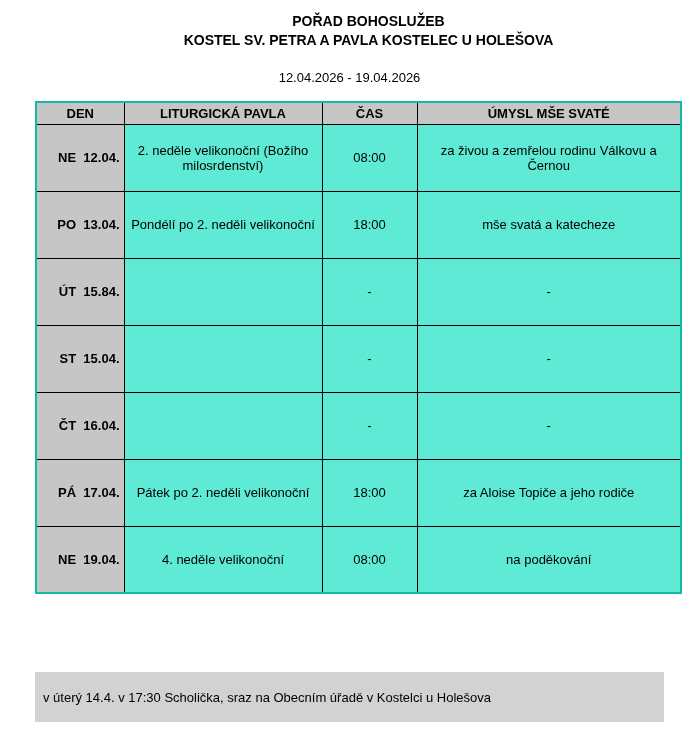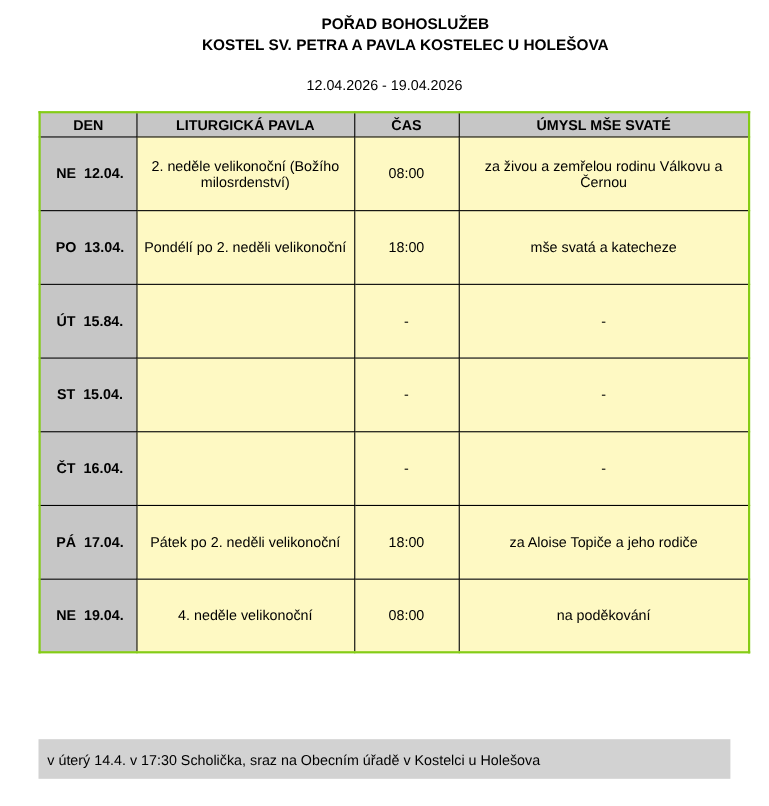--- a/index.html
+++ b/index.html
@@ -28,60 +28,60 @@
     font-size: 13px;
     margin-top: 20px;
   }
   .table-wrap {
     margin: 16px 0 0 35px;
   }
   table.schedule {
     border-collapse: collapse;
     width: 645px;
     table-layout: fixed;
-    border: 2px solid #84cc16;
+    border: 2px solid #14b8a6;
   }
   table.schedule th,
   table.schedule td {
     border: 1px solid #000000;
     font-size: 13px;
     padding: 2px 4px;
     box-sizing: border-box;
   }
   table.schedule th {
     background: #c6c6c6;
     font-weight: bold;
     height: 22px;
     text-align: center;
   }
   table.schedule tbody tr {
     height: 67px;
   }
   table.schedule td {
     text-align: center;
     vertical-align: middle;
-    background: #fef9c3;
+    background: #5eead4;
   }
   table.schedule td.den {
     background: #c6c6c6;
     font-weight: bold;
-    text-align: center;
+    text-align: right;
     padding-left: 7px;
     white-space: pre;
   }
   col.c-den    { width: 88px; }
   col.c-oslava { width: 198px; }
   col.c-cas    { width: 95px; }
   col.c-umysl  { width: 264px; }
   .footer-note {
     position: absolute;
     left: 35px;
     right: 35px;
     top: 672px;
-    height: 36px;
+    height: 50px;
     background: #d2d2d2;
     display: flex;
     align-items: center;
     padding-left: 8px;
     box-sizing: border-box;
     font-size: 13px;
   }
 </style>
 </head>
 <body>

